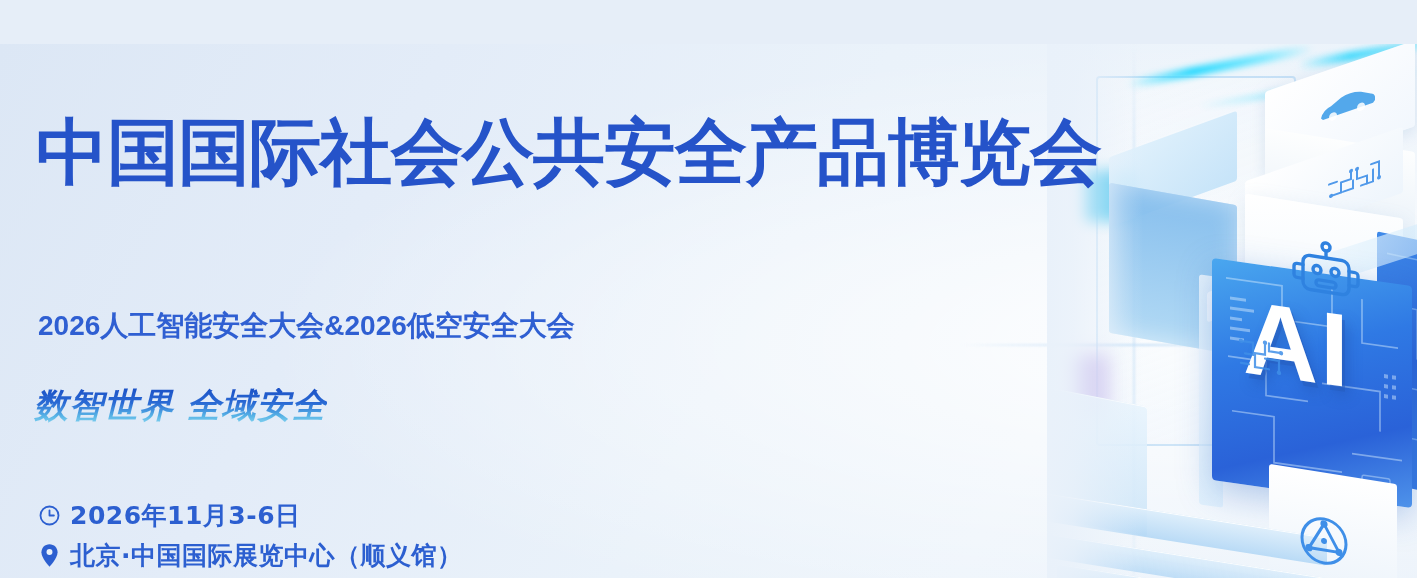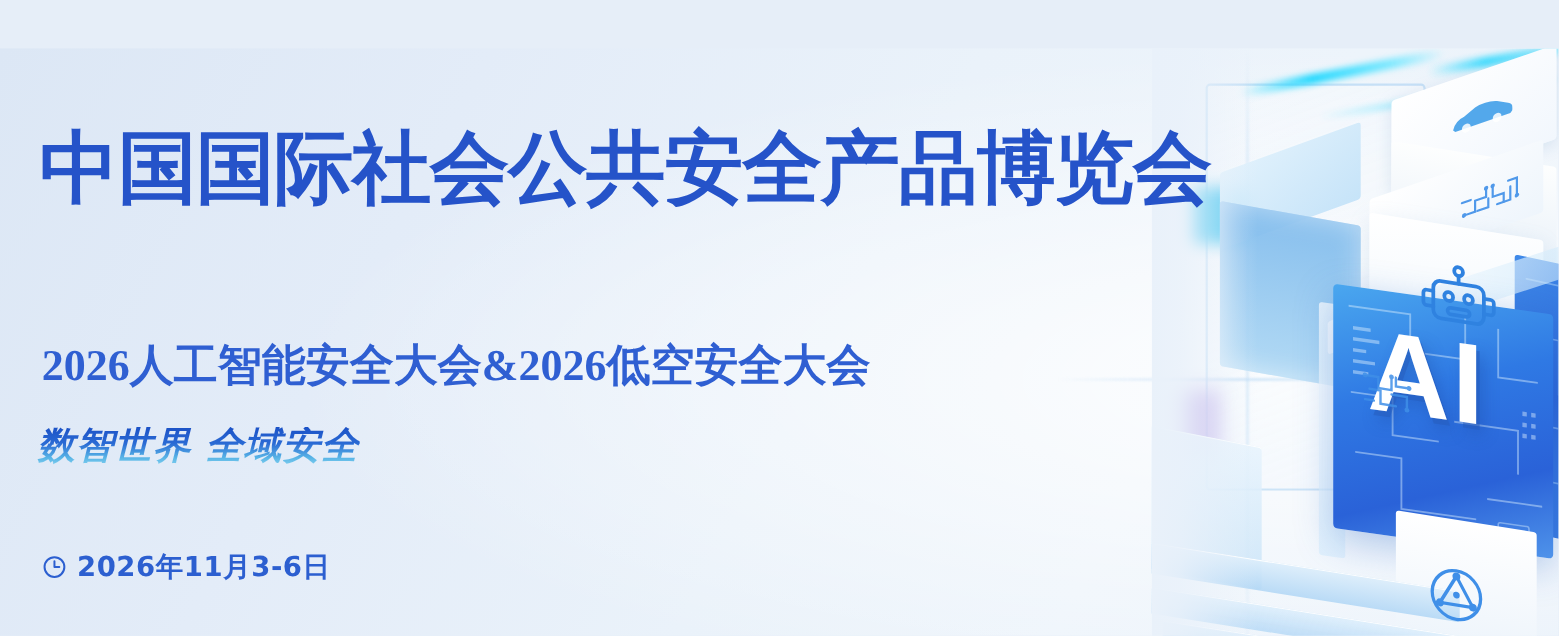--- a/index.html
+++ b/index.html
@@ -188,22 +188,22 @@
     letter-spacing:-1px;
     color:#2553c9;
     white-space:nowrap;
     line-height:1;
   }
   #title1{top:72px;}
   #title2{top:162px;}
 
   #subtitle{
     position:absolute;left:38px;top:268px;
-    font-family:Liberation Serif, serif;
-    font-weight:bold;font-size:40px;letter-spacing:0px;
+    font-family:Liberation Sans, sans-serif;
+    font-weight:bold;font-size:28px;letter-spacing:0px;
     color:#2f5fd2;white-space:nowrap;line-height:1;
   }
 
   #slogan{
     position:absolute;left:34px;top:344px;
     font-family:"DejaVu Sans","Liberation Sans",sans-serif;
     font-weight:bold;font-size:34px;letter-spacing:1px;
     font-style:italic;
     white-space:nowrap;line-height:1.05;
     background:linear-gradient(180deg,#1b51c6 0%,#2a6ad4 42%,#58b4e6 78%,#86d3f0 100%);
@@ -415,15 +415,24 @@
     <div class="meta-row" id="meta-date">
       <span class="glyph">
         <svg width="23" height="23" viewBox="0 0 24 24">
           <circle cx="12" cy="12" r="9.4" fill="none" stroke="#2c5fd0" stroke-width="1.9"></circle>
           <path d="M12 6.6 V12 H16.6" fill="none" stroke="#2c5fd0" stroke-width="1.9" stroke-linecap="round" stroke-linejoin="round"></path>
         </svg>
       </span>
       <span class="txt">2026年11月3-6日</span>
     </div>
 
+    <div class="meta-row" id="meta-place">
+      <span class="glyph">
+        <svg width="23" height="25" viewBox="0 0 22 26">
+          <path d="M11 1.2 C6.2 1.2 2.6 4.9 2.6 9.6 C2.6 16 11 24.6 11 24.6 S19.4 16 19.4 9.6 C19.4 4.9 15.8 1.2 11 1.2 z" fill="#2c5fd0"></path>
+          <circle cx="11" cy="9.4" r="3.1" fill="#e9f1fa"></circle>
+        </svg>
+      </span>
+      <span class="txt">北京·中国国际展览中心（顺义馆）</span>
+    </div>
 
   </div>
 </div>
 
 </body></html>

